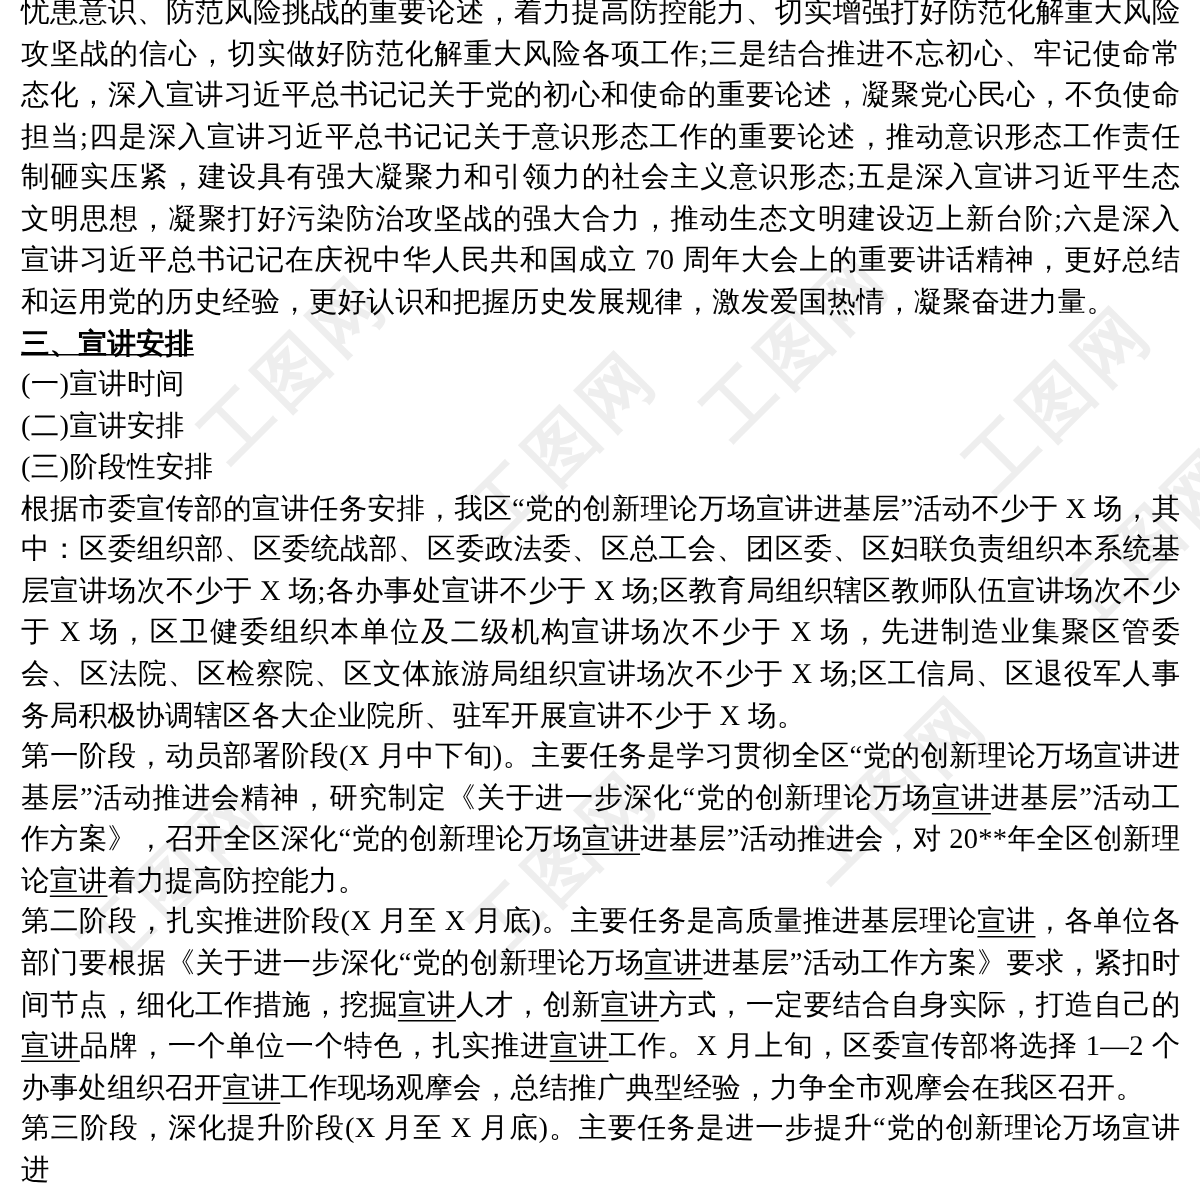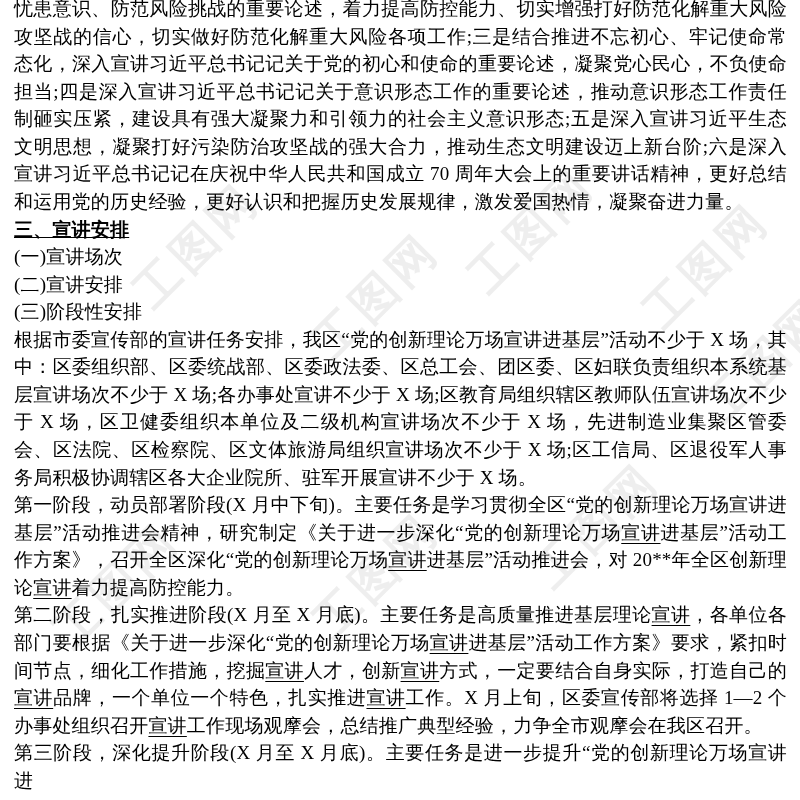--- a/index.html
+++ b/index.html
@@ -78,21 +78,21 @@
       <div class="wm" style="left: 630px; top: 235px; color: rgb(154, 154, 154);">工图网</div>
       <div class="wm" style="left: 300px; top: 265px; color: rgb(154, 154, 154);">工图网</div>
       <div class="wm" style="left: 40px; top: 555px; color: rgb(154, 154, 154);">工图网</div>
       <div class="wm" style="left: 300px; top: 545px; color: rgb(154, 154, 154);">工图网</div>
       <div class="wm" style="left: 520px; top: 495px; color: rgb(154, 154, 154);">工图网</div>
       <div class="wm" style="left: 690px; top: 330px; color: rgb(154, 154, 154);">工图网</div>
     </div>
   <div id="doc">
       <p class="body"><span class="run">忧患意识、防范风险挑战的重要论述，着力提高防控能力、切实增强打好防范化解重大风险攻坚战的信心，切实做好防范化解重大风险各项工作;三是结合推进不忘初心、牢记使命常态化，深入宣讲习近平总书记记关于党的初心和使命的重要论述，凝聚党心民心，不负使命担当;四是深入宣讲习近平总书记记关于意识形态工作的重要论述，推动意识形态工作责任制砸实压紧，建设具有强大凝聚力和引领力的社会主义意识形态;五是深入宣讲习近平生态文明思想，凝聚打好污染防治攻坚战的强大合力，推动生态文明建设迈上新台阶;六是深入宣讲习近平总书记记在庆祝中华人民共和国成立 70 周年大会上的重要讲话精神，更好总结和运用党的历史经验，更好认识和把握历史发展规律，激发爱国热情，凝聚奋进力量。</span></p>
       <p class="heading"><span class="run">三、宣讲安排</span></p>
-      <p class="body"><span class="run">(一)宣讲场次</span></p>
+      <p class="body"><span class="run">(一)宣讲时间</span></p>
       <p class="body"><span class="run">(二)宣讲安排</span></p>
       <p class="body"><span class="run">(三)阶段性安排</span></p>
       <p class="body"><span class="run">根据市委宣传部的宣讲任务安排，我区“党的创新理论万场宣讲进基层”活动不少于 X 场，其中：区委组织部、区委统战部、区委政法委、区总工会、团区委、区妇联负责组织本系统基层宣讲场次不少于 X 场;各办事处宣讲不少于 X 场;区教育局组织辖区教师队伍宣讲场次不少于 X 场，区卫健委组织本单位及二级机构宣讲场次不少于 X 场，先进制造业集聚区管委会、区法院、区检察院、区文体旅游局组织宣讲场次不少于 X 场;区工信局、区退役军人事务局积极协调辖区各大企业院所、驻军开展宣讲不少于 X 场。</span></p>
       <p class="body"><span class="run">第一阶段，动员部署阶段(X 月中下旬)。主要任务是学习贯彻全区“党的创新理论万场宣讲进基层”活动推进会精神，研究制定《关于进一步深化“党的创新理论万场</span><span class="run u">宣讲</span><span class="run">进基层”活动工作方案》，召开全区深化“党的创新理论万场</span><span class="run u">宣讲</span><span class="run">进基层”活动推进会，对 20**年全区创新理论</span><span class="run u">宣讲</span><span class="run">着力提高防控能力。</span></p>
       <p class="body"><span class="run">第二阶段，扎实推进阶段(X 月至 X 月底)。主要任务是高质量推进基层理论</span><span class="run u">宣讲</span><span class="run">，各单位各部门要根据《关于进一步深化“党的创新理论万场</span><span class="run u">宣讲</span><span class="run">进基层”活动工作方案》要求，紧扣时间节点，细化工作措施，挖掘</span><span class="run u">宣讲</span><span class="run">人才，创新</span><span class="run u">宣讲</span><span class="run">方式，一定要结合自身实际，打造自己的</span><span class="run u">宣讲</span><span class="run">品牌，一个单位一个特色，扎实推进</span><span class="run u">宣讲</span><span class="run">工作。X 月上旬，区委宣传部将选择 1—2 个办事处组织召开</span><span class="run u">宣讲</span><span class="run">工作现场观摩会，总结推广典型经验，力争全市观摩会在我区召开。</span></p>
       <p class="body cut"><span class="run">第三阶段，深化提升阶段(X 月至 X 月底)。主要任务是进一步提升“党的创新理论万场宣讲进</span></p>
     </div>
 </div>
 
 </body></html>

